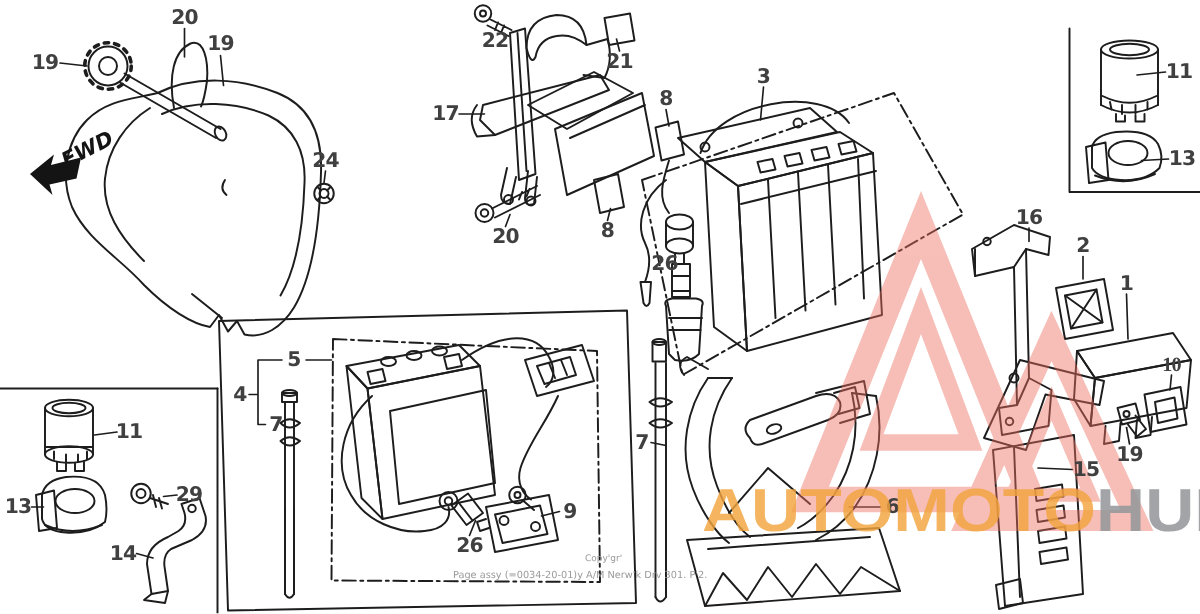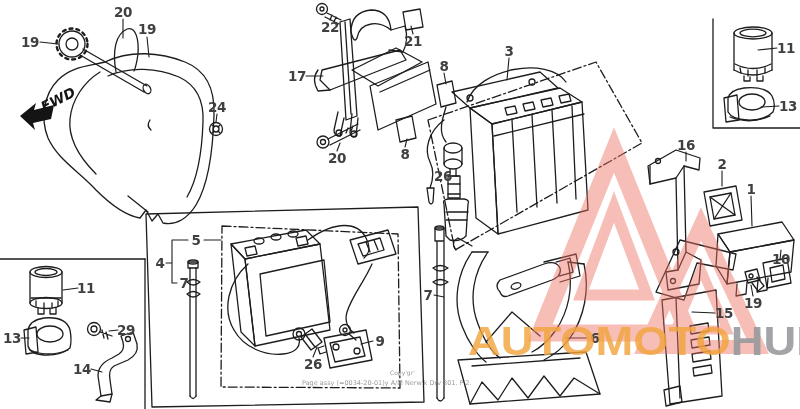--- a/index.html
+++ b/index.html
@@ -293,21 +293,21 @@
       <div class="part-label" style="left: 337px; top: 158px;">20</div>
       <div class="part-label" style="left: 405px; top: 154px;">8</div>
       <div class="part-label" style="left: 444px; top: 66px;">8</div>
       <div class="part-label" style="left: 509px; top: 51px;">3</div>
       <div class="part-label" style="left: 443px; top: 176px;">26</div>
       <div class="part-label" style="left: 786px; top: 48px;">11</div>
       <div class="part-label" style="left: 788px; top: 106px;">13</div>
       <div class="part-label" style="left: 686px; top: 145px;">16</div>
       <div class="part-label" style="left: 722px; top: 164px;">2</div>
       <div class="part-label" style="left: 751px; top: 189px;">1</div>
-      <div class="part-label" style="left: 781px; top: 259px;">10</div>
+      <div class="part-label" style="left: 781px; top: 243px; font-family: Liberation Serif, serif;">10</div>
       <div class="part-label" style="left: 753px; top: 303px;">19</div>
       <div class="part-label" style="left: 724px; top: 313px;">15</div>
       <div class="part-label" style="left: 196px; top: 240px;">5</div>
       <div class="part-label" style="left: 160px; top: 263px;">4</div>
       <div class="part-label" style="left: 184px; top: 283px;">7</div>
       <div class="part-label" style="left: 428px; top: 295px;">7</div>
       <div class="part-label" style="left: 380px; top: 341px;">9</div>
       <div class="part-label" style="left: 313px; top: 364px;">26</div>
       <div class="part-label" style="left: 595px; top: 338px;">6</div>
       <div class="part-label" style="left: 86px; top: 288px;">11</div>

